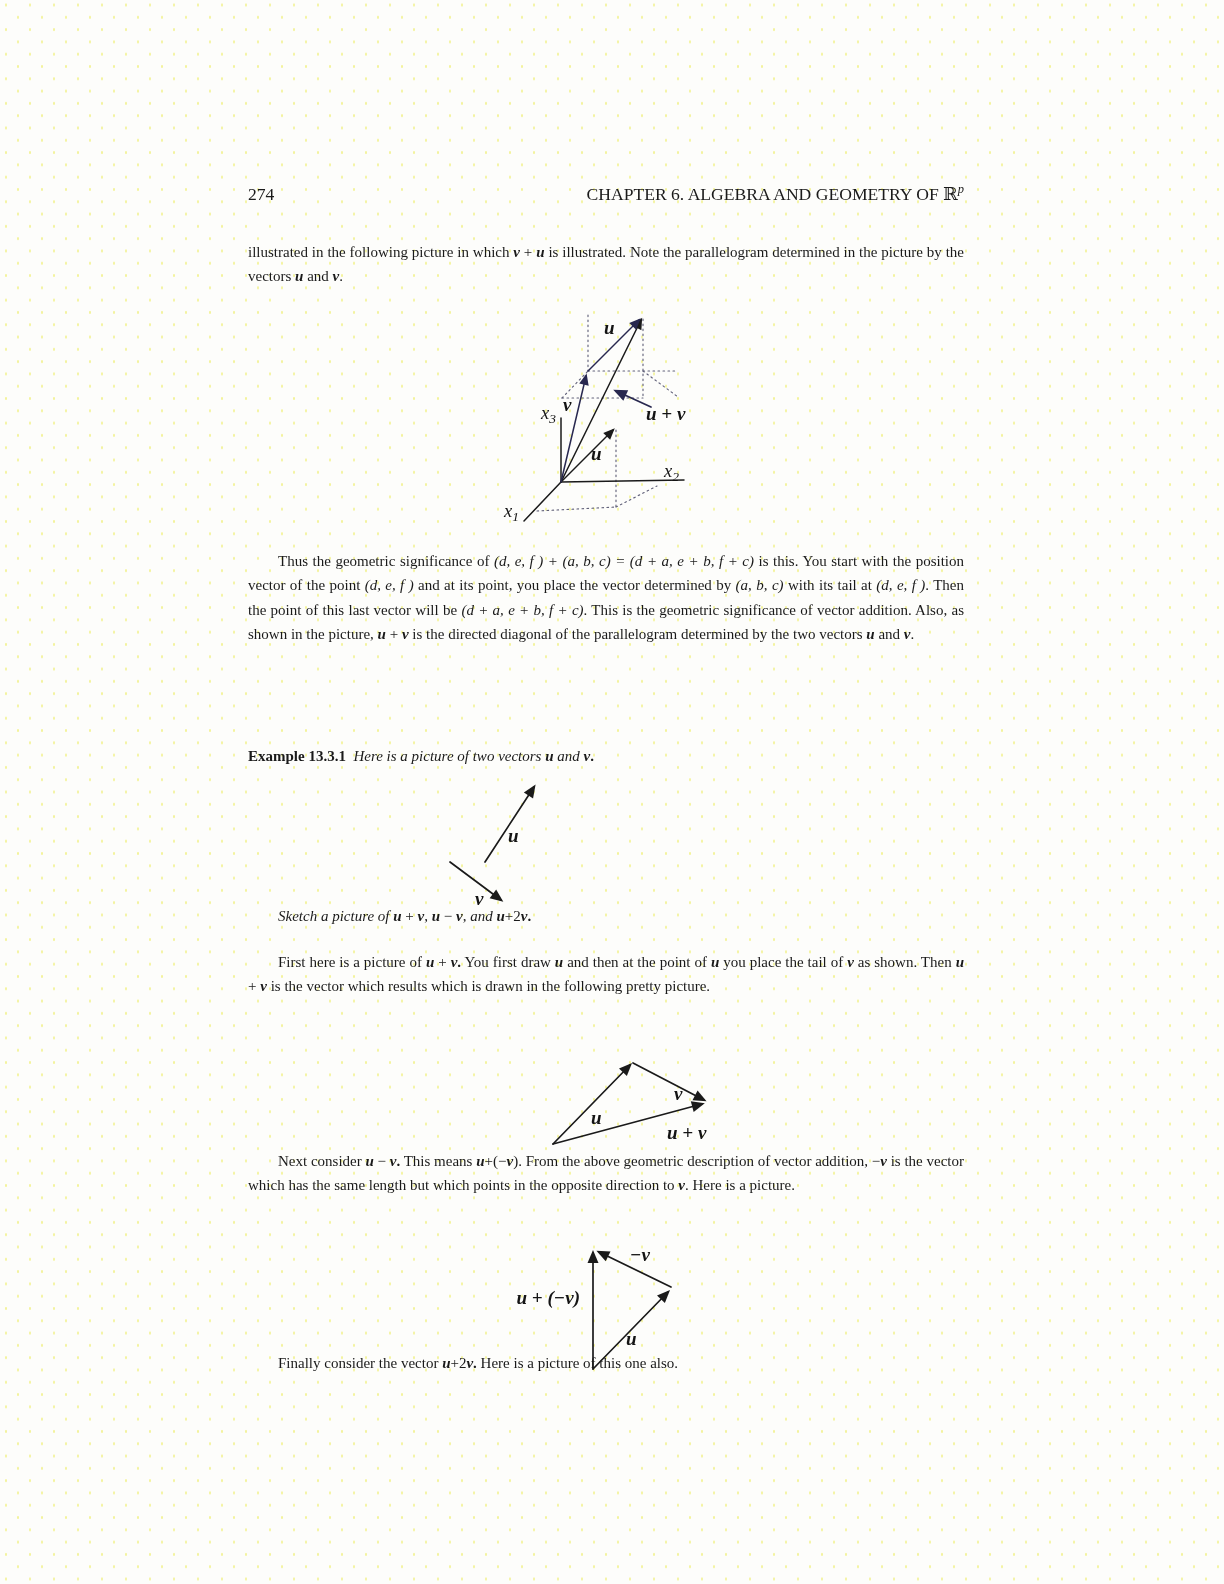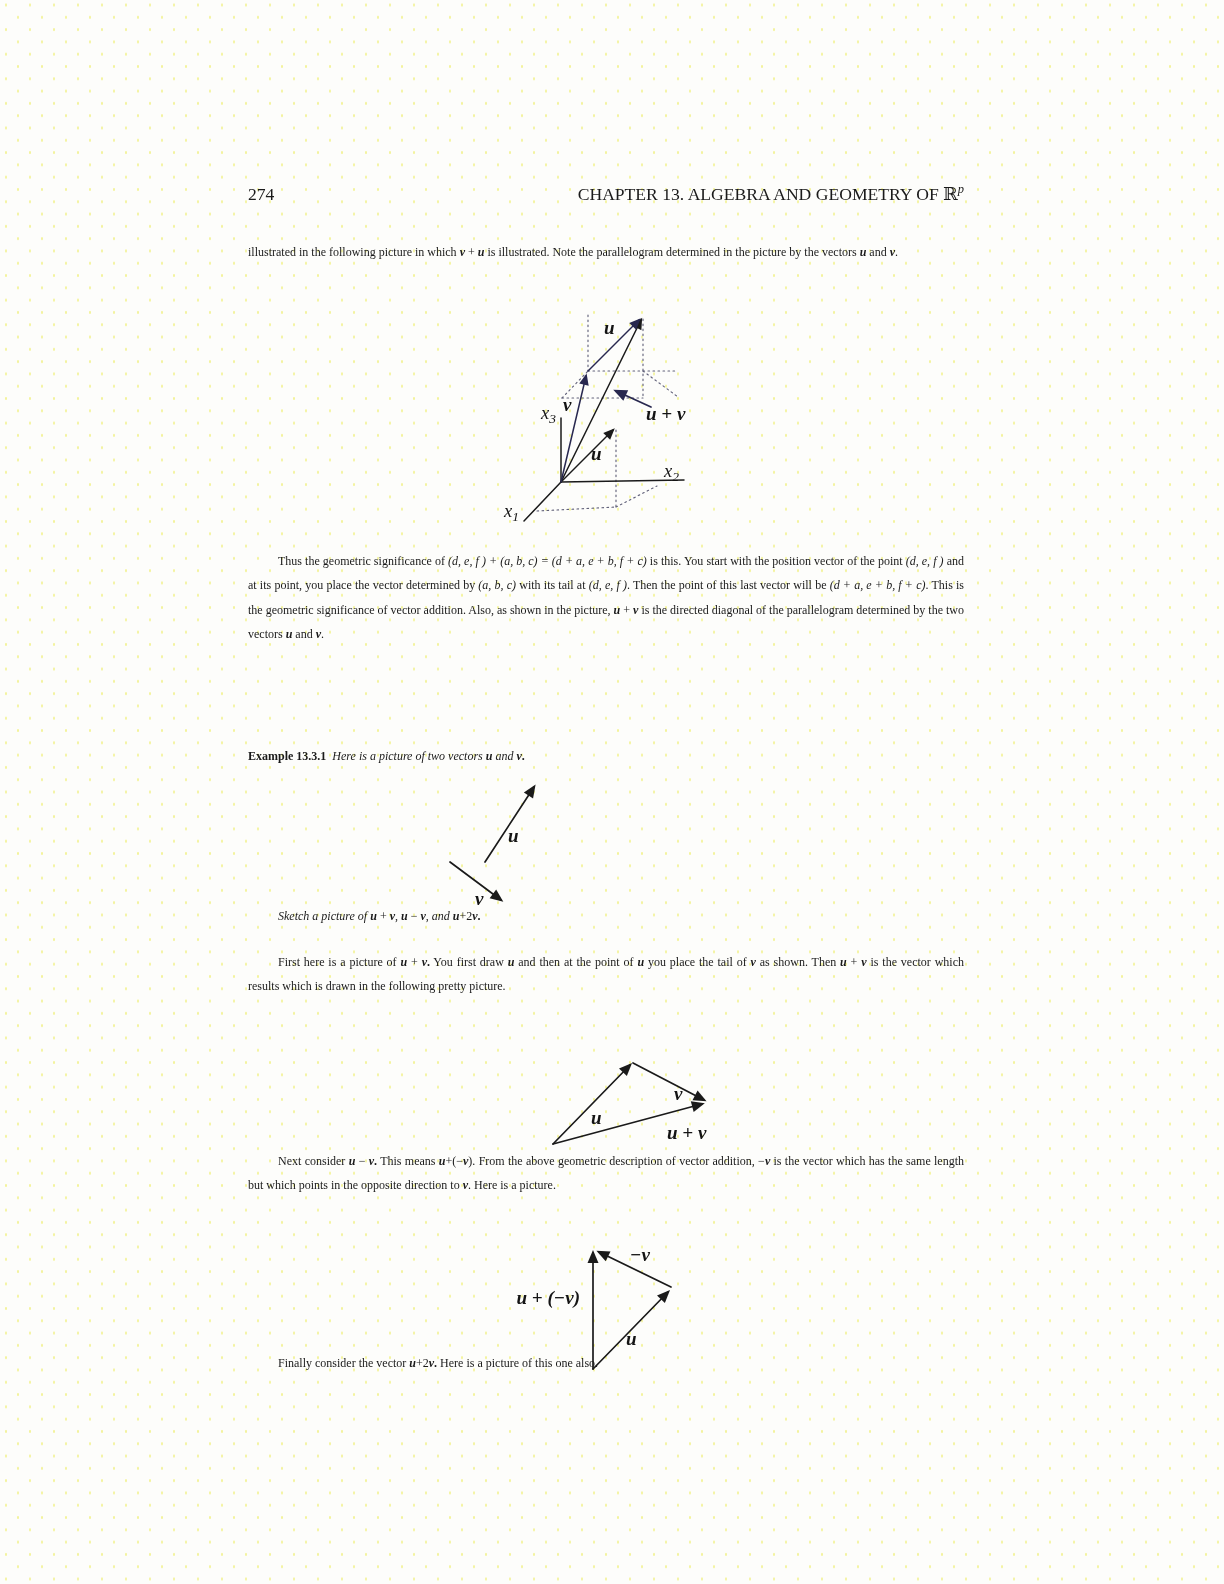--- a/index.html
+++ b/index.html
@@ -15,21 +15,21 @@
     color:#1a1a1a;
   }
   .running-head {
     position:absolute; top:184px; left:248px; width:716px;
     display:flex; justify-content:space-between;
     font-size:17.6px; line-height:20px;align-items:center;
   }
   .sup-p { font-style:italic; font-size:12.5px; vertical-align:super; line-height:0; }
   .tb {
     position:absolute; left:248px; width:716px; margin:0;
-    font-size:12px; line-height:24.4px; text-align:justify;
+    font-size:15px; line-height:24.4px; text-align:justify;
   }
   .tb p { margin:0; }
   .indent { text-indent:30px; }
   .s-n { font-style:normal; }
   .s-v { font-weight:700; font-style:italic; }
   .s-m { font-style:italic;margin-top:28px; }
   .s-i { font-style:italic; }
   .s-b { font-weight:700; }
   .ex-label { font-weight:700; }
   svg.fig { position:absolute; overflow:visible; }
@@ -43,21 +43,21 @@
   text.ax { font-weight:400; font-size:18.5px; }
   tspan.sub { font-size:13.5px; }
 </style>
 </head>
 <body>
 
 <div>
 
   <header class="running-head">
     <span>274</span>
-    <span><span>CHAPTER 13.  ALGEBRA AND GEOMETRY OF ℝ</span><sup class="sup-p">p</sup></span>
+    <span><span>CHAPTER 6.  ALGEBRA AND GEOMETRY OF ℝ</span><sup class="sup-p">p</sup></span>
   </header>
 
   <p class="tb" style="top:240px"><span class="s-n">illustrated in the following picture in which </span><span class="s-v">v</span><span class="s-n"> + </span><span class="s-v">u</span><span class="s-n"> is illustrated. Note the parallelogram determined in the picture by the vectors </span><span class="s-v">u</span><span class="s-n"> and </span><span class="s-v">v</span><span class="s-n">.</span></p>
 
   <svg class="fig" style="left:480px; top:303px" width="230" height="240" viewBox="480 303 230 240">
     <defs>
       <marker id="ab" viewBox="0 0 10 10" refX="7.5" refY="5" markerWidth="8.5" markerHeight="8.5" orient="auto-start-reverse">
         <path d="M0.5,1.2 L9.5,5 L0.5,8.8 z" fill="#1a1a1a"></path>
       </marker>
       <marker id="an" viewBox="0 0 10 10" refX="7.5" refY="5" markerWidth="8.5" markerHeight="8.5" orient="auto-start-reverse">

